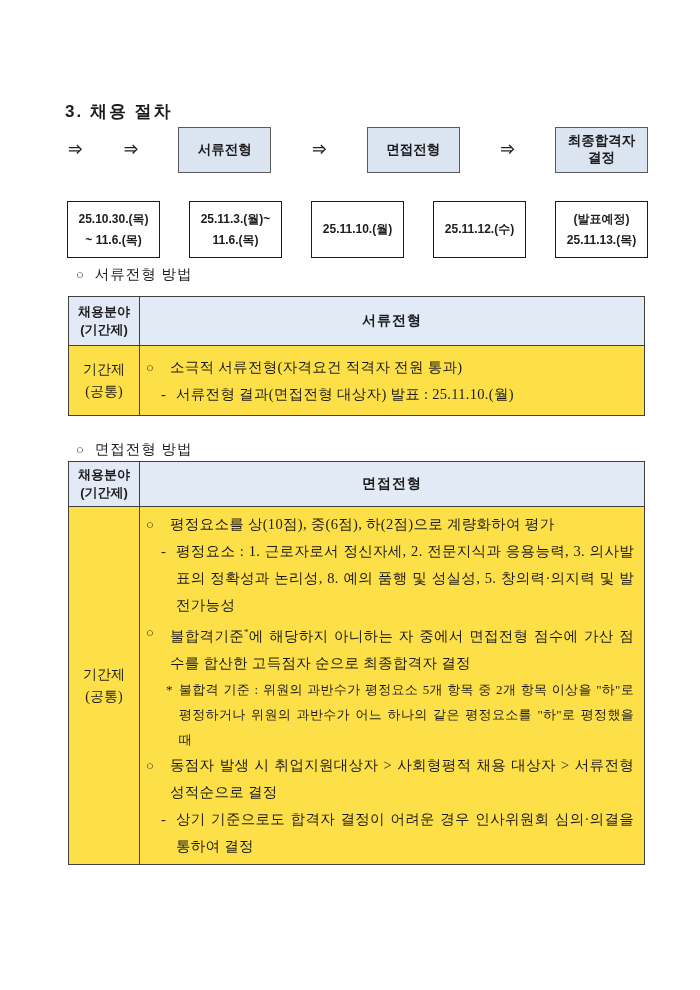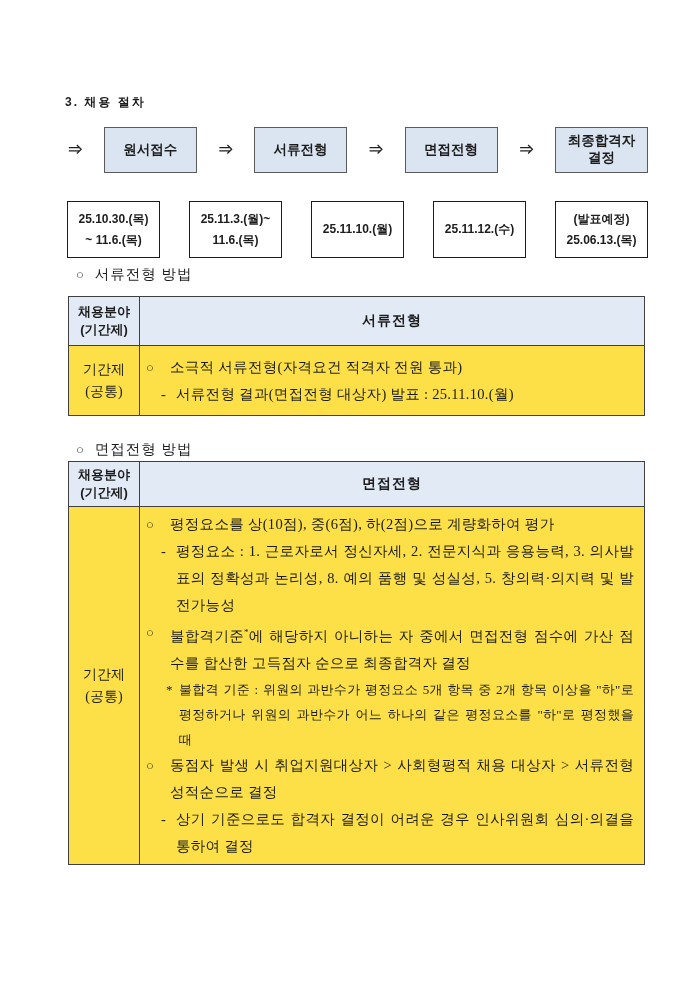--- a/index.html
+++ b/index.html
@@ -6,23 +6,23 @@
   html, body { background: #ffffff; }
   body {
     width: 700px; height: 990px;
     font-family: "Liberation Serif", serif;
     color: var(--text, #1c1c1c);
   }
   .page { position: relative; width: 700px; height: 990px; background: #fff; overflow: hidden; }
 
   
   .title {
-    position: absolute; left: 65px; top: 94px;
-    font-family: "Liberation Sans", sans-serif;
-    font-weight: bold; font-size: 12px; letter-spacing: 2px;
+    position: absolute; left: 65px; top: 100px;
+    font-family: "Liberation Sans", sans-serif;
+    font-weight: bold; font-size: 17px; letter-spacing: 2px;
     color: var(--text, #1c1c1c);
   }
 
   
   .flow-row {
     position: absolute; left: 67px; top: 127px; width: 581px; height: 46px;
     display: flex; align-items: center; justify-content: space-between;
   }
   .flow-box {
     width: 93px; height: 46px;
@@ -115,39 +115,38 @@
 </style>
 </head>
 <body>
 
 <div class="page">
 
   <div class="title">3. 채용 절차</div>
 
   <div class="flow-row">
     <div class="flow-arrow">⇒</div>
-    <div class="flow-box">원서접수</div>
     <div class="flow-arrow">⇒</div>
     <div class="flow-box">서류전형</div>
     <div class="flow-arrow">⇒</div>
     <div class="flow-box">면접전형</div>
     <div class="flow-arrow">⇒</div>
     <div class="flow-box">최종합격자
 결정</div>
   </div>
 
   <div class="date-row">
     <div class="date-box">25.10.30.(목)
 ~ 11.6.(목)</div>
     <div class="date-box">25.11.3.(월)~
 11.6.(목)</div>
     <div class="date-box">25.11.10.(월)</div>
     <div class="date-box">25.11.12.(수)</div>
     <div class="date-box">(발표예정)
-25.06.13.(목)</div>
+25.11.13.(목)</div>
   </div>
 
   <div class="section-heading s1">
     <span class="sh-marker">○</span><span class="sh-text">서류전형 방법</span>
   </div>
 
   <div class="doc-table t1">
     <div class="t-row t-head">
       <div class="t-c1">채용분야
 (기간제)</div>

